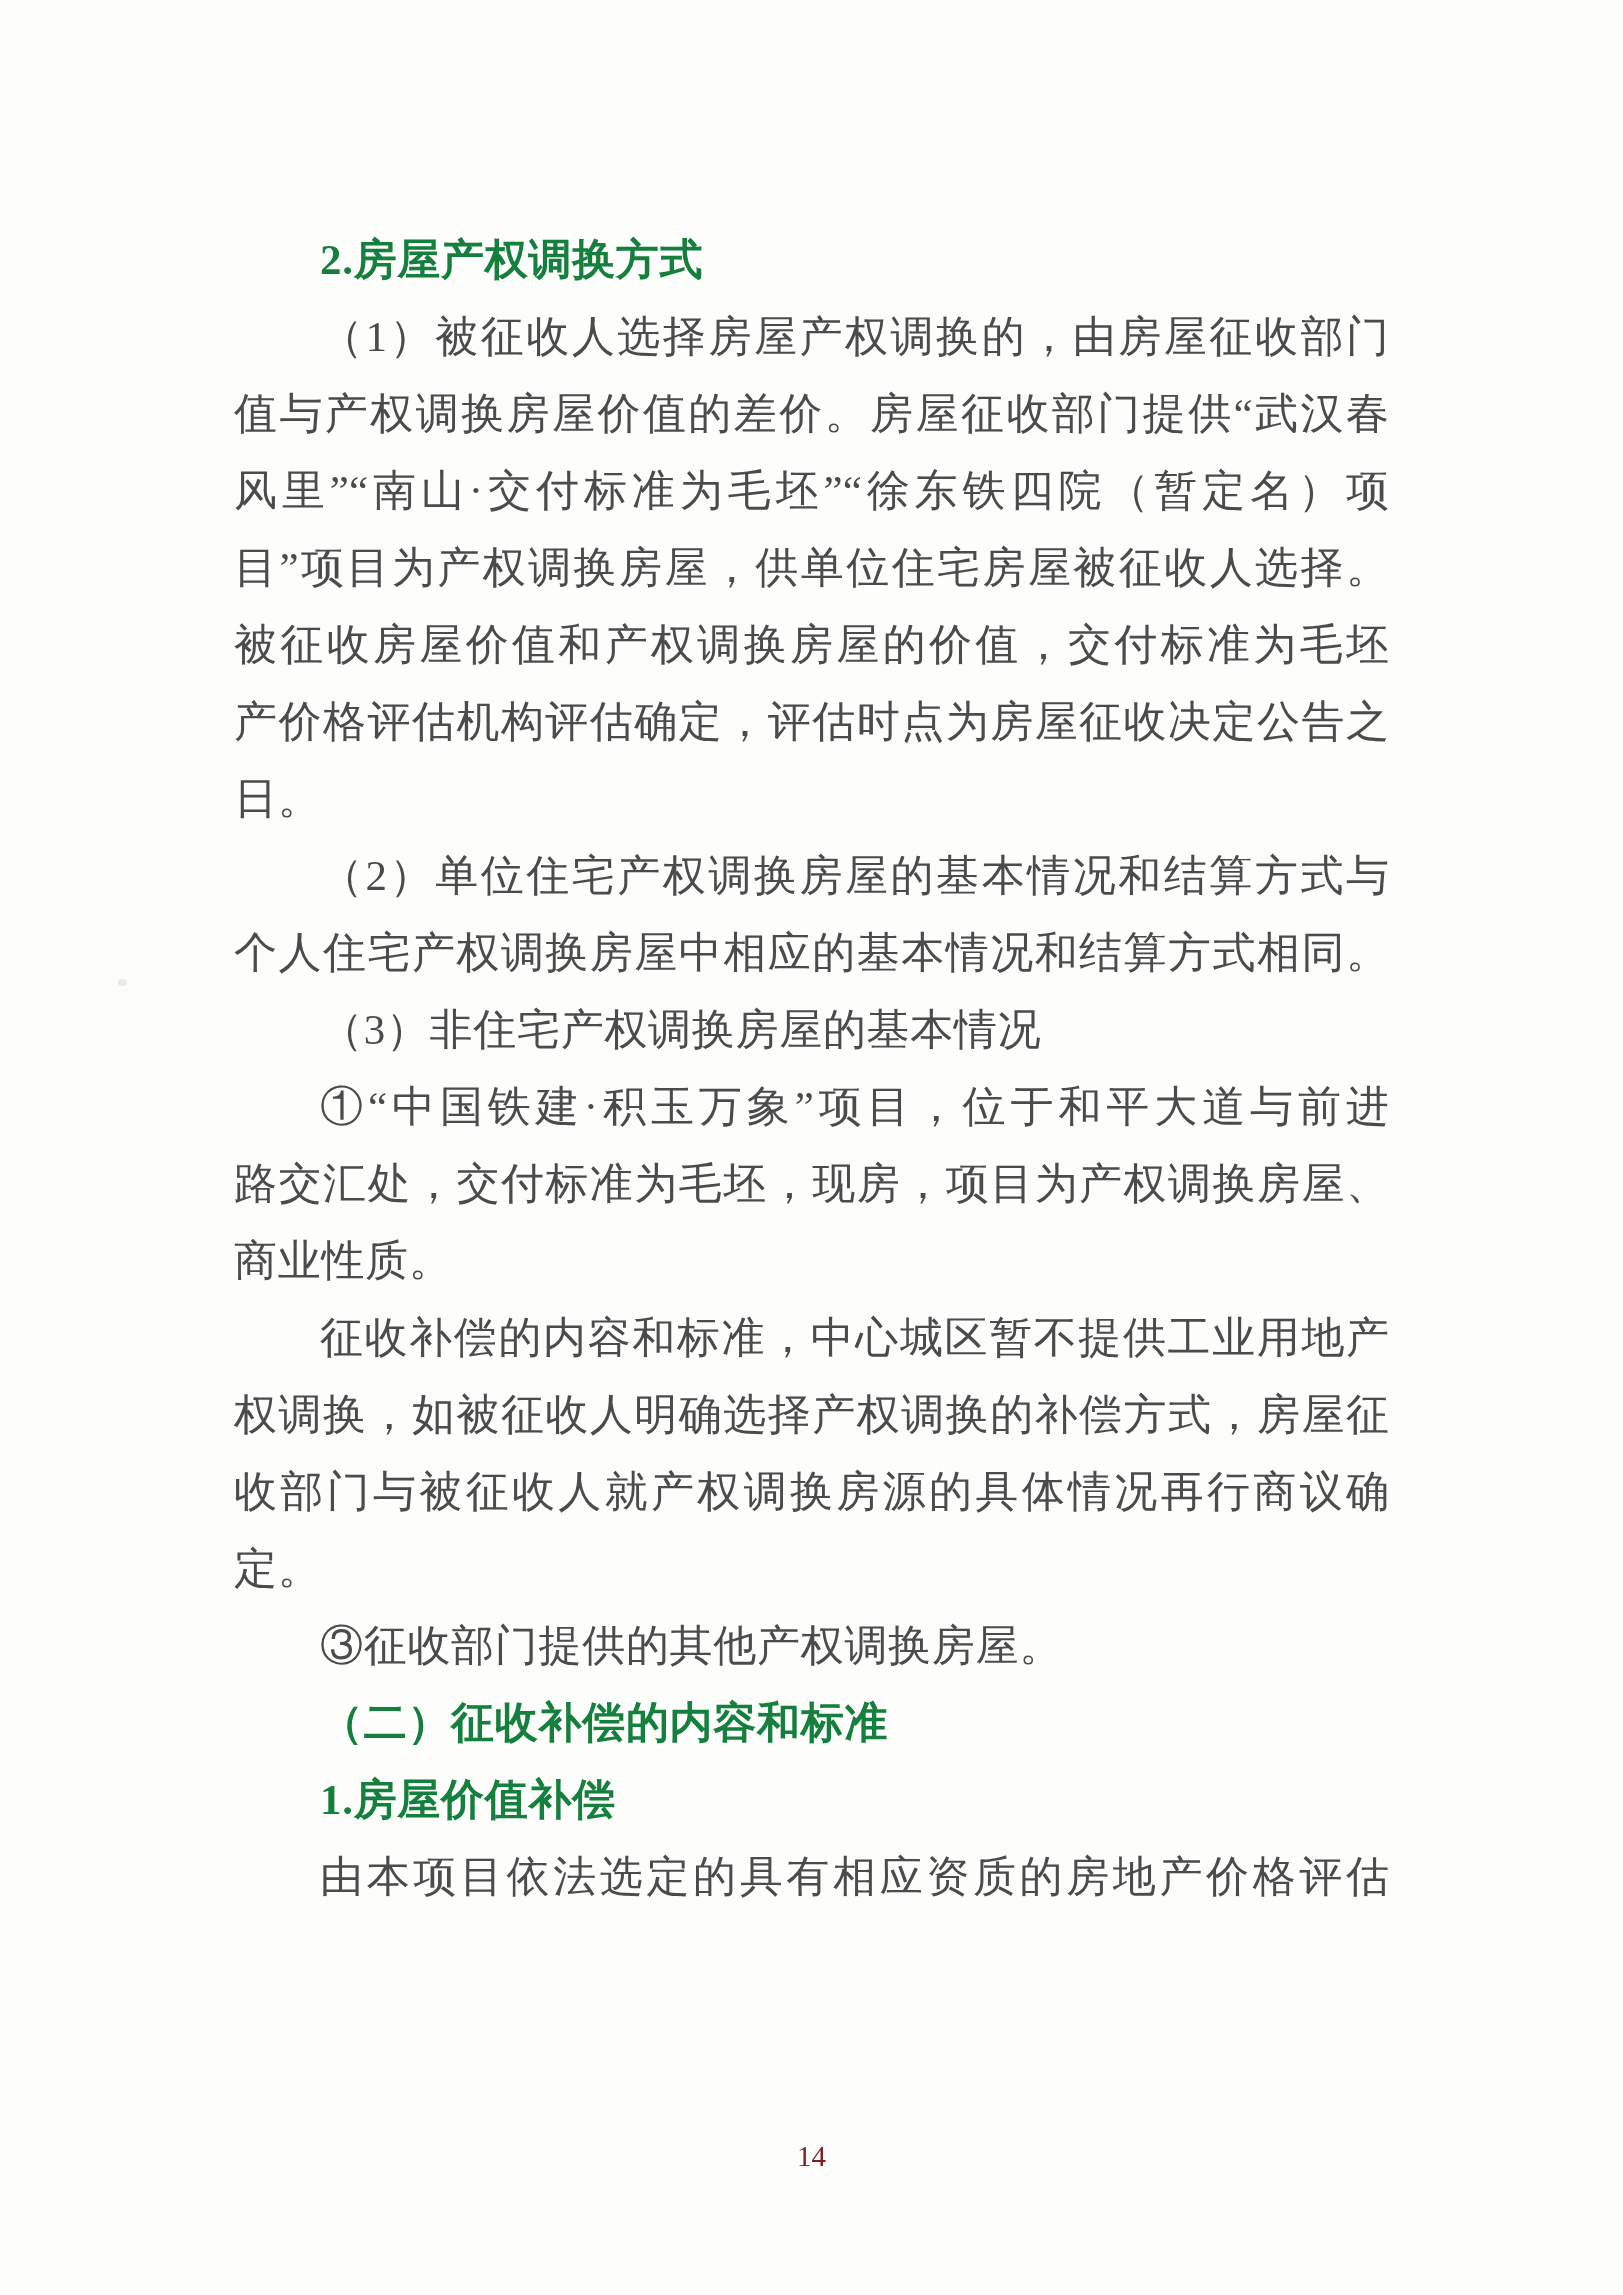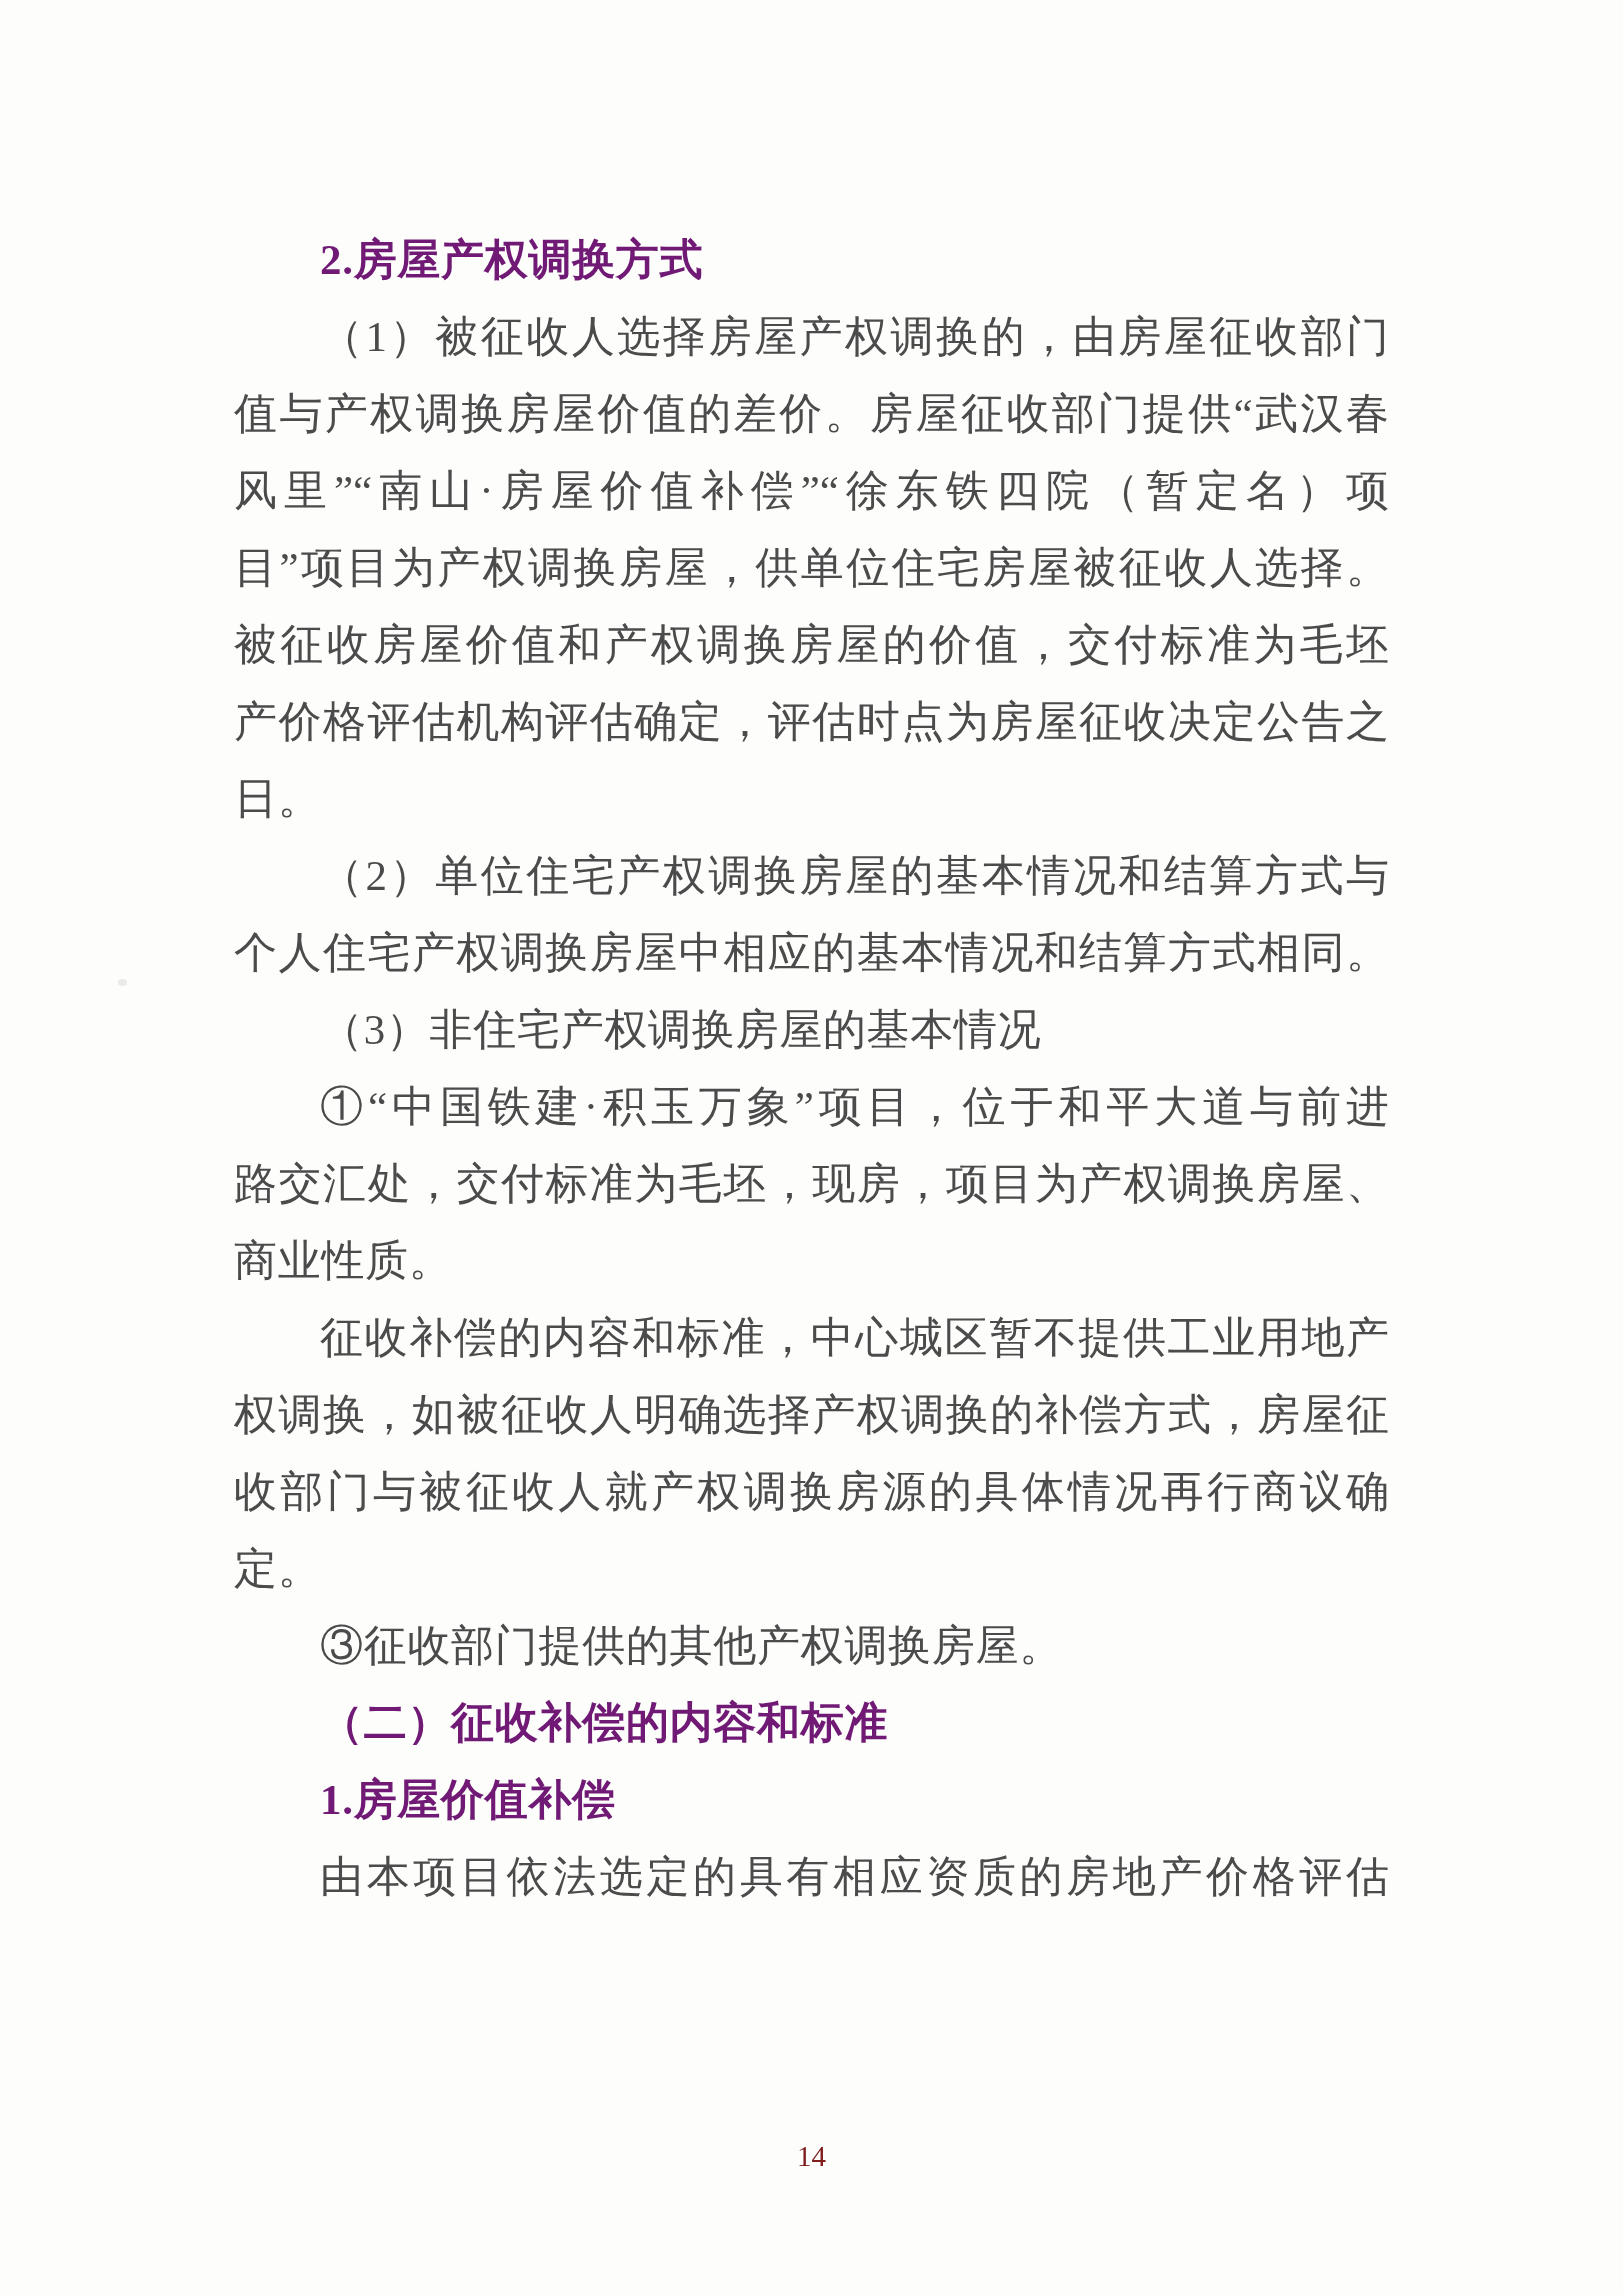--- a/index.html
+++ b/index.html
@@ -38,21 +38,21 @@
     text-align: justify;
     text-align-last: justify;
     text-justify: inter-character;
     letter-spacing: 0;
   }
   .line.indent {
     padding-left: 86px;
   }
   .line.bold {
     font-weight: 700;
-    color: #701a75;
+    color: #15803d;
   }
   .page-number {
     position: absolute;
     top: 2139px;
     left: 0;
     width: 100%;
     text-align: center;
     font-size: 29px;
     line-height: 34px;
     color: #7f1d1d;
@@ -69,21 +69,21 @@
   }
 </style>
 </head>
 <body>
 
 <div class="page">
   <div class="text-area" id="text-area">
       <div class="line bold indent">2.房屋产权调换方式</div>
       <div class="line indent fill">（1）被征收人选择房屋产权调换的，由房屋征收部门</div>
       <div class="line fill">值与产权调换房屋价值的差价。房屋征收部门提供“武汉春</div>
-      <div class="line fill">风里”“南山·房屋价值补偿”“徐东铁四院（暂定名）项</div>
+      <div class="line fill">风里”“南山·交付标准为毛坯”“徐东铁四院（暂定名）项</div>
       <div class="line fill">目”项目为产权调换房屋，供单位住宅房屋被征收人选择。</div>
       <div class="line fill">被征收房屋价值和产权调换房屋的价值，交付标准为毛坯</div>
       <div class="line fill">产价格评估机构评估确定，评估时点为房屋征收决定公告之</div>
       <div class="line">日。</div>
       <div class="line indent fill">（2）单位住宅产权调换房屋的基本情况和结算方式与</div>
       <div class="line fill">个人住宅产权调换房屋中相应的基本情况和结算方式相同。</div>
       <div class="line indent">（3）非住宅产权调换房屋的基本情况</div>
       <div class="line indent fill">①“中国铁建·积玉万象”项目，位于和平大道与前进</div>
       <div class="line fill">路交汇处，交付标准为毛坯，现房，项目为产权调换房屋、</div>
       <div class="line">商业性质。</div>

